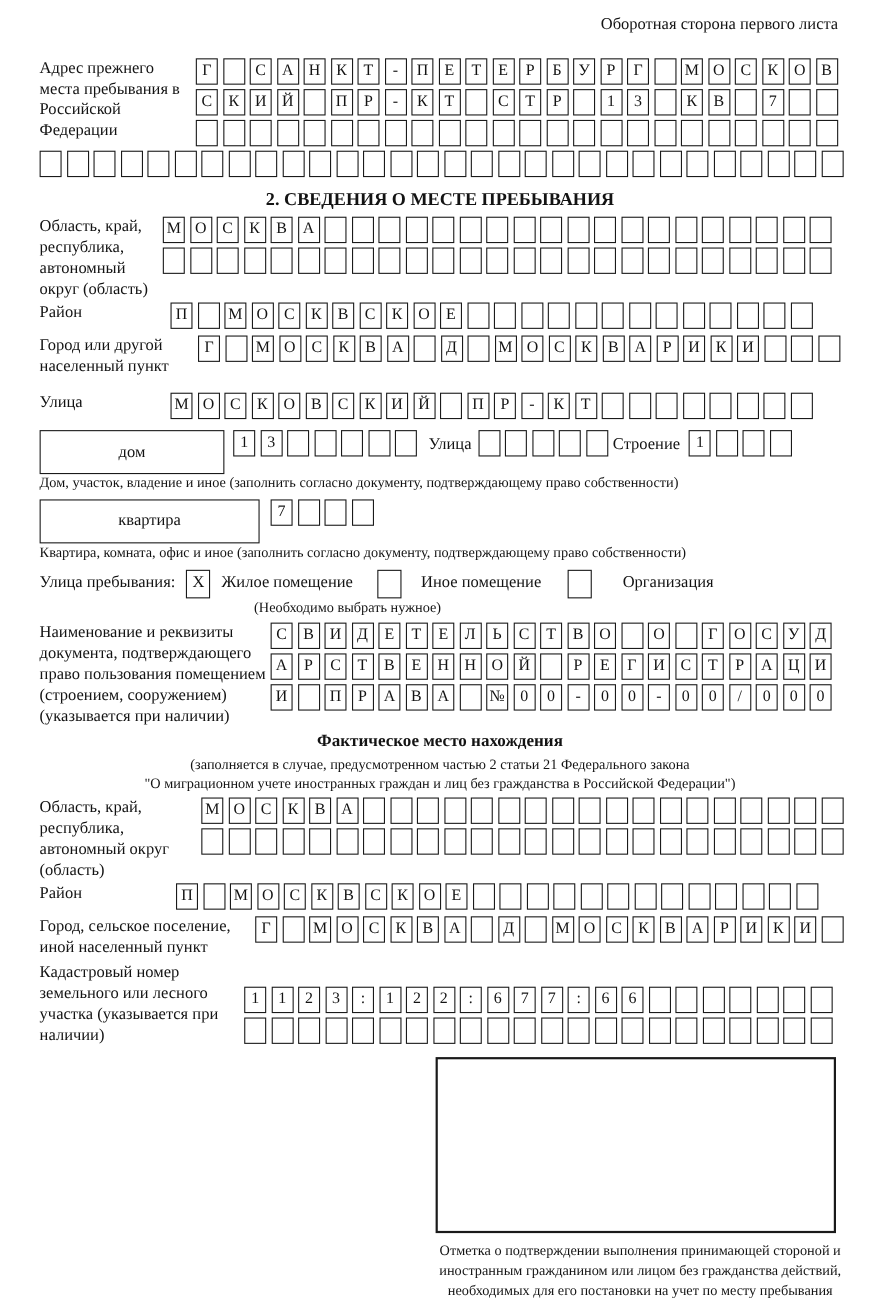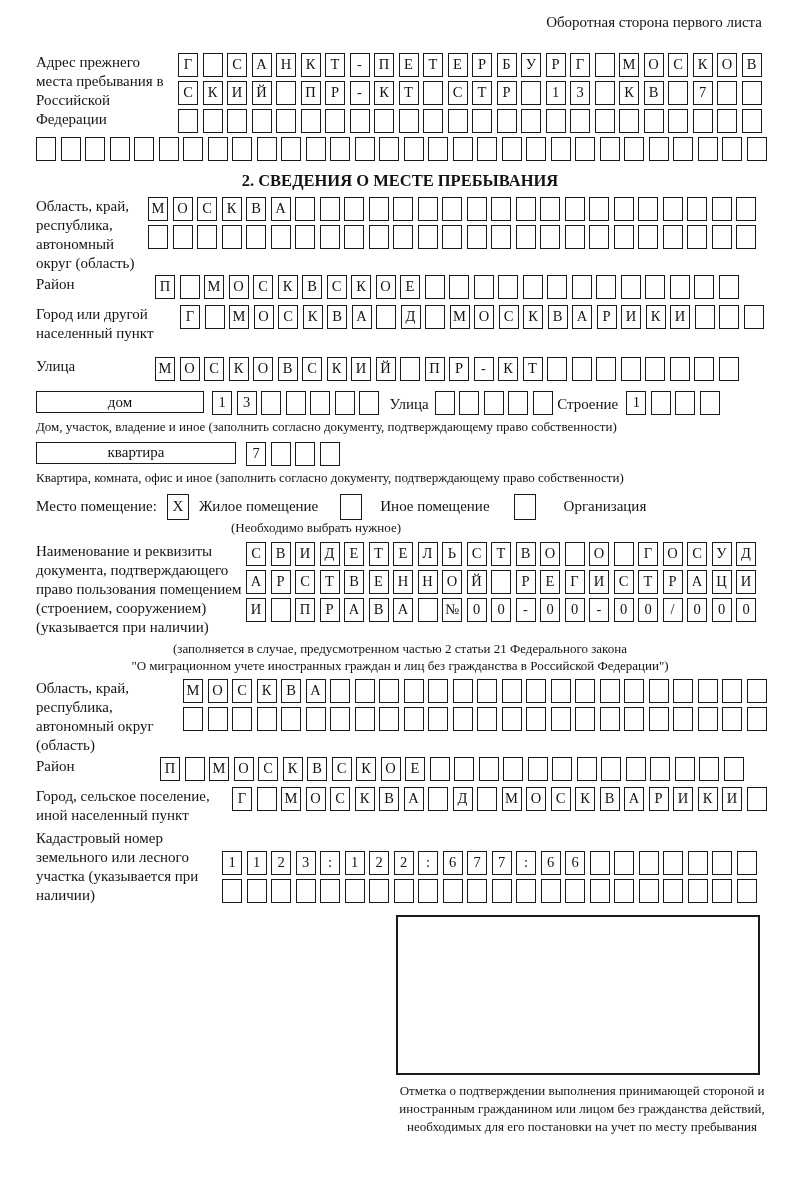--- a/index.html
+++ b/index.html
@@ -5,21 +5,21 @@
   html,body{margin:0;padding:0;background:#fff;}
   body{width:800px;height:1180px;overflow:hidden;font-family:"Liberation Serif",serif;color:#131313;}
   .page{padding:14px 36px 0 36px;position:relative;}
   .side-note{text-align:right;font-size:15px;padding-right:2px;}
   .field{display:flex;align-items:flex-start;}
   .label{font-size:15px;line-height:1.27;flex-shrink:0;}
   .boxrow{white-space:nowrap;height:24px;margin-bottom:4px;line-height:0;}
   .cell{display:inline-block;box-sizing:border-box;width:20px;height:24px;border:1.5px solid #1a1a1a;
         margin-right:4.5px;text-align:center;font-size:14.5px;line-height:21px;vertical-align:top;
         font-family:"Liberation Serif",serif;}
-  .widebox{box-sizing:border-box;height:22px;border:1.5px solid #1a1a1a;display:flex;align-items:center;
+  .widebox{box-sizing:border-box;height:40px;border:1.5px solid #1a1a1a;display:flex;align-items:center;
         justify-content:center;font-size:15px;flex-shrink:0;}
   .checkbox{display:inline-block;box-sizing:border-box;width:22px;height:26px;border:1.5px solid #1a1a1a;
         text-align:center;font-size:15px;line-height:23px;}
   .caption{font-size:13px;text-align:center;line-height:1.25;}
   .caption-left{font-size:13px;text-align:left;line-height:1.25;}
   .sec-title{font-size:16.5px;font-weight:bold;text-align:center;}
   .sub-title{font-size:15.5px;font-weight:bold;text-align:center;}
   .inline-label{font-size:15px;line-height:26px;}
   .house-row{display:flex;align-items:flex-start;}
   .stay-row{display:flex;align-items:center;font-size:15px;}
@@ -78,39 +78,40 @@
   </div>
   <div class="caption-left">Дом, участок, владение и иное (заполнить согласно документу, подтверждающему право собственности)</div>
 
   <div class="house-row" style="margin-top:6px">
     <div class="widebox" style="width:200px">квартира</div>
     <div class="boxrow" style="margin-left:10px"><span class="cell">7</span><span class="cell">&nbsp;</span><span class="cell">&nbsp;</span><span class="cell">&nbsp;</span></div>
   </div>
   <div class="caption-left">Квартира, комната, офис и иное (заполнить согласно документу, подтверждающему право собственности)</div>
 
   <div class="stay-row" style="margin-top:8px">
-    <span>Место помещение:</span>
+    <span>Улица пребывания:</span>
     <span class="checkbox" style="margin-left:10px">X</span>
     <span style="margin-left:10px">Жилое помещение</span>
     <span class="checkbox" style="margin-left:22px"></span>
     <span style="margin-left:18px">Иное помещение</span>
     <span class="checkbox" style="margin-left:24px"></span>
     <span style="margin-left:28px">Организация</span>
   </div>
   <div class="caption" style="margin-left:110px;width:340px">(Необходимо выбрать нужное)</div>
 
   <div class="field" style="margin-top:6px">
     <div class="label" style="flex:0 0 210px">Наименование и реквизиты документа, подтверждающего право пользования помещением (строением, сооружением) (указывается при наличии)</div>
     <div>
       <div class="boxrow"><span class="cell">С</span><span class="cell">В</span><span class="cell">И</span><span class="cell">Д</span><span class="cell">Е</span><span class="cell">Т</span><span class="cell">Е</span><span class="cell">Л</span><span class="cell">Ь</span><span class="cell">С</span><span class="cell">Т</span><span class="cell">В</span><span class="cell">О</span><span class="cell">&nbsp;</span><span class="cell">О</span><span class="cell">&nbsp;</span><span class="cell">Г</span><span class="cell">О</span><span class="cell">С</span><span class="cell">У</span><span class="cell">Д</span></div>
       <div class="boxrow"><span class="cell">А</span><span class="cell">Р</span><span class="cell">С</span><span class="cell">Т</span><span class="cell">В</span><span class="cell">Е</span><span class="cell">Н</span><span class="cell">Н</span><span class="cell">О</span><span class="cell">Й</span><span class="cell">&nbsp;</span><span class="cell">Р</span><span class="cell">Е</span><span class="cell">Г</span><span class="cell">И</span><span class="cell">С</span><span class="cell">Т</span><span class="cell">Р</span><span class="cell">А</span><span class="cell">Ц</span><span class="cell">И</span></div>
       <div class="boxrow"><span class="cell">И</span><span class="cell">&nbsp;</span><span class="cell">П</span><span class="cell">Р</span><span class="cell">А</span><span class="cell">В</span><span class="cell">А</span><span class="cell">&nbsp;</span><span class="cell">№</span><span class="cell">0</span><span class="cell">0</span><span class="cell">-</span><span class="cell">0</span><span class="cell">0</span><span class="cell">-</span><span class="cell">0</span><span class="cell">0</span><span class="cell">/</span><span class="cell">0</span><span class="cell">0</span><span class="cell">0</span></div>
     </div>
   </div>
 
+  <div class="sub-title" style="margin-top:4px">Фактическое место нахождения</div>
   <div class="caption" style="margin-top:4px">(заполняется в случае, предусмотренном частью 2 статьи 21 Федерального закона</div>
   <div class="caption">"О миграционном учете иностранных граждан и лиц без гражданства в Российской Федерации")</div>
 
   <div class="field" style="margin-top:5px">
     <div class="label" style="flex:0 0 147px">Область, край, республика, автономный округ (область)</div>
     <div>
       <div class="boxrow"><span class="cell">М</span><span class="cell">О</span><span class="cell">С</span><span class="cell">К</span><span class="cell">В</span><span class="cell">А</span><span class="cell">&nbsp;</span><span class="cell">&nbsp;</span><span class="cell">&nbsp;</span><span class="cell">&nbsp;</span><span class="cell">&nbsp;</span><span class="cell">&nbsp;</span><span class="cell">&nbsp;</span><span class="cell">&nbsp;</span><span class="cell">&nbsp;</span><span class="cell">&nbsp;</span><span class="cell">&nbsp;</span><span class="cell">&nbsp;</span><span class="cell">&nbsp;</span><span class="cell">&nbsp;</span><span class="cell">&nbsp;</span><span class="cell">&nbsp;</span><span class="cell">&nbsp;</span><span class="cell">&nbsp;</span></div>
       <div class="boxrow"><span class="cell">&nbsp;</span><span class="cell">&nbsp;</span><span class="cell">&nbsp;</span><span class="cell">&nbsp;</span><span class="cell">&nbsp;</span><span class="cell">&nbsp;</span><span class="cell">&nbsp;</span><span class="cell">&nbsp;</span><span class="cell">&nbsp;</span><span class="cell">&nbsp;</span><span class="cell">&nbsp;</span><span class="cell">&nbsp;</span><span class="cell">&nbsp;</span><span class="cell">&nbsp;</span><span class="cell">&nbsp;</span><span class="cell">&nbsp;</span><span class="cell">&nbsp;</span><span class="cell">&nbsp;</span><span class="cell">&nbsp;</span><span class="cell">&nbsp;</span><span class="cell">&nbsp;</span><span class="cell">&nbsp;</span><span class="cell">&nbsp;</span><span class="cell">&nbsp;</span></div>
     </div>
   </div>

